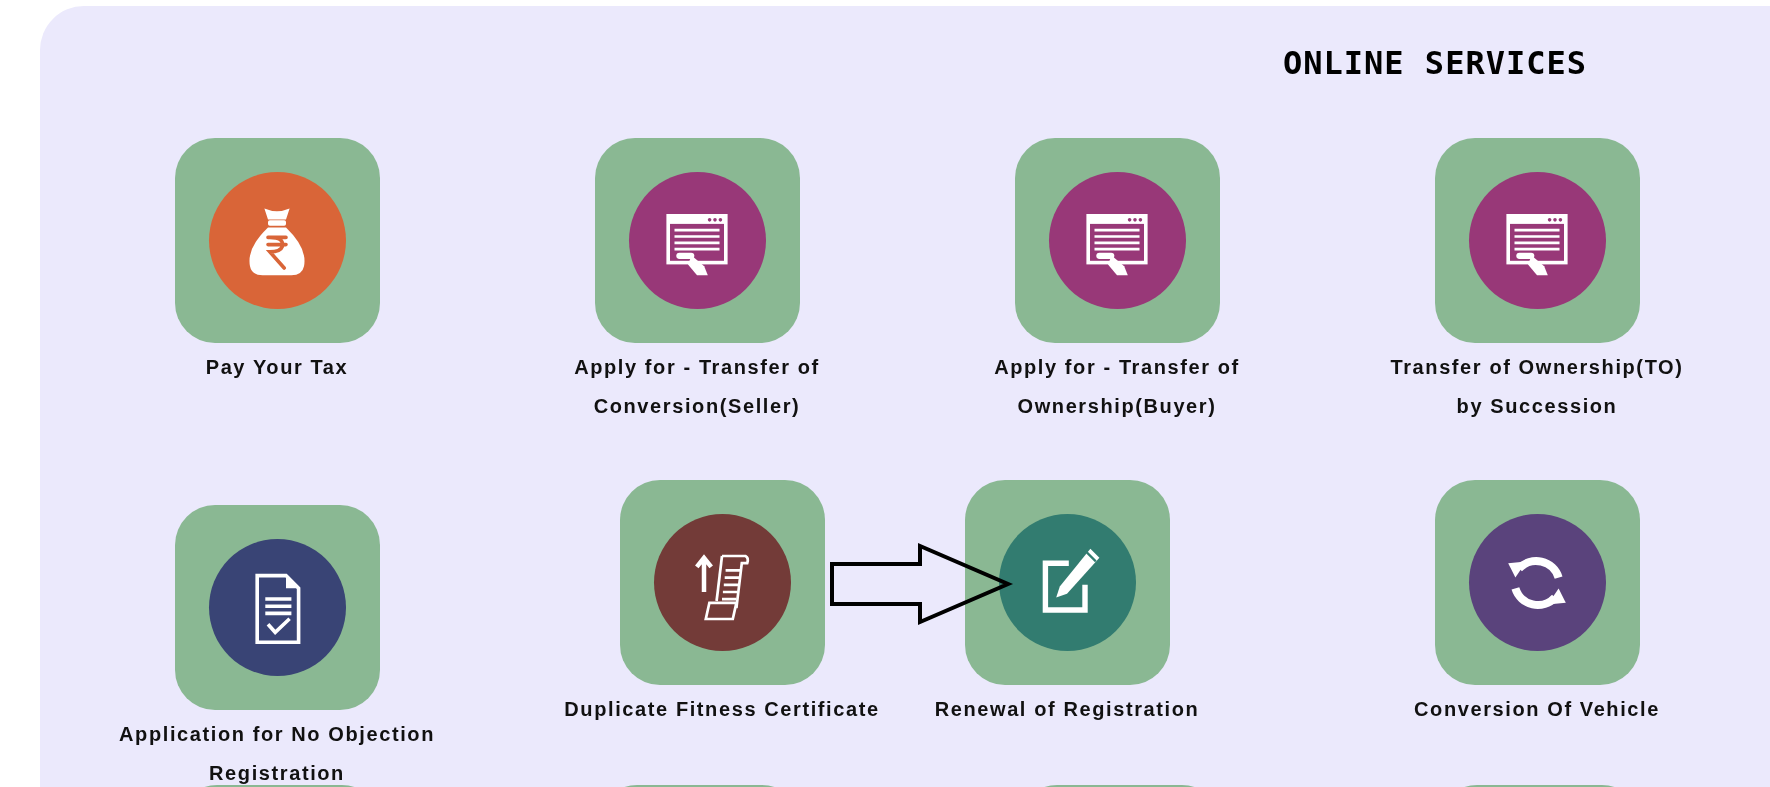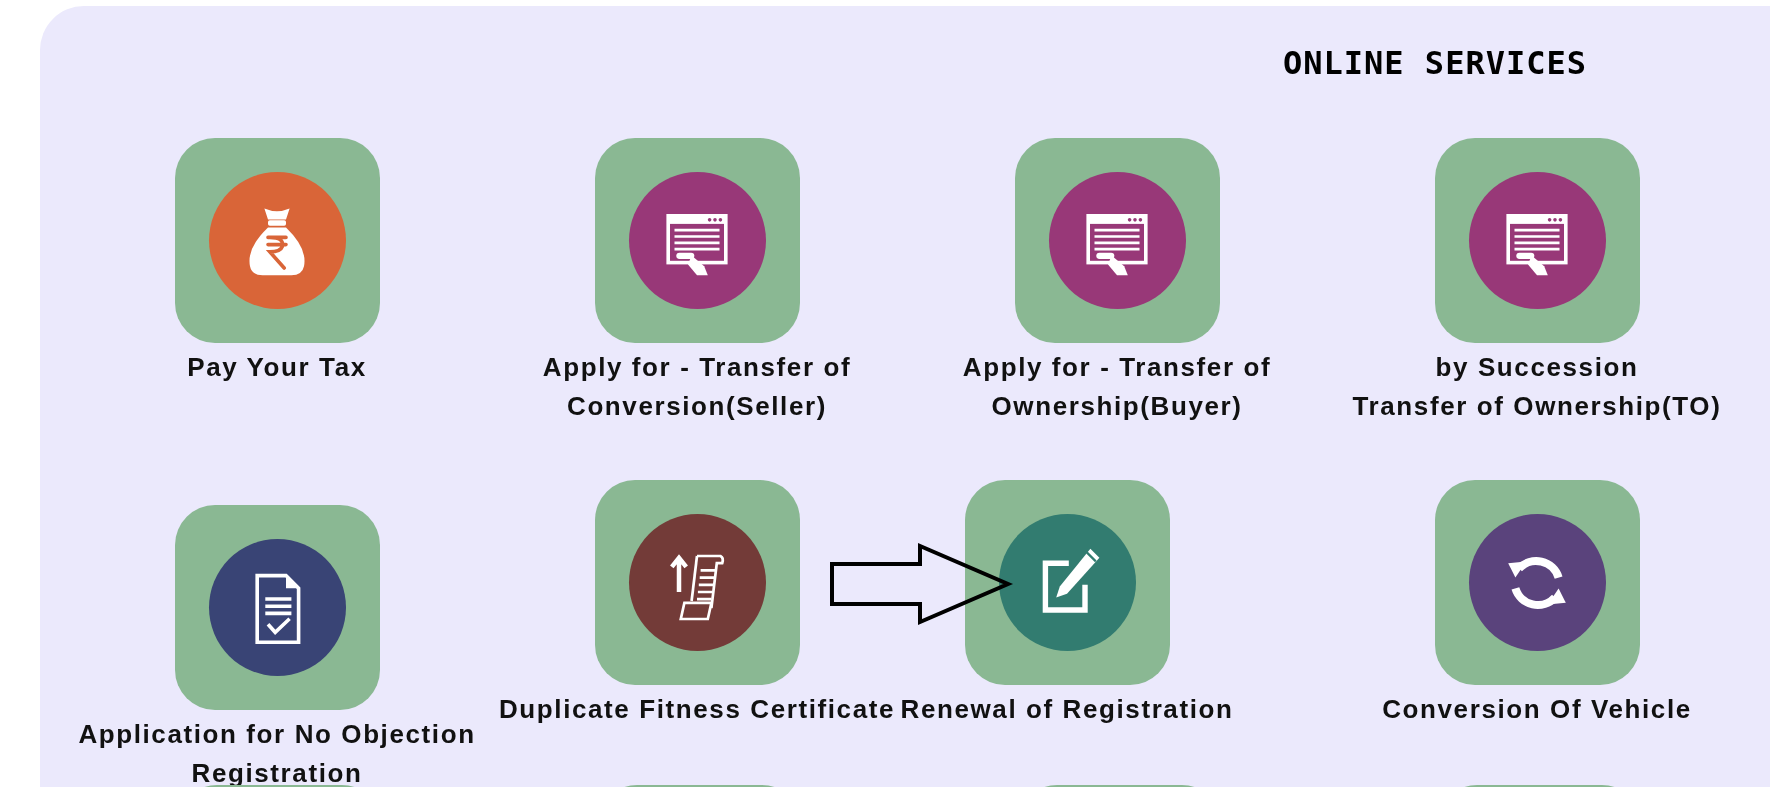--- a/index.html
+++ b/index.html
@@ -26,21 +26,21 @@
     background:#8AB893; border-radius:40px; cursor:pointer;
   }
   .circle {
     position:absolute; left:34px; top:34px; width:137px; height:137px;
     border-radius:50%; display:flex; align-items:center; justify-content:center;
   }
   .circle svg { width:90px; height:90px; }
   .label {
     margin-top:5px;
     font-family:"Liberation Sans", sans-serif; font-weight:bold;
-    font-size:26px; line-height:39px; letter-spacing:1.6px; color:#111;
+    font-size:20px; line-height:39px; letter-spacing:1.6px; color:#111;
     cursor:pointer;
   }
   .arrow { position:absolute; left:828px; top:542px; }
   .partial-tile {
     position:absolute; top:785px; width:205px; height:205px;
     background:#8AB893; border-radius:40px;
   }
 </style>
 </head>
 <body>
@@ -116,43 +116,43 @@
         <circle cx="64" cy="26.5" r="2" fill="#983878"></circle>
           <circle cx="70" cy="26.5" r="2" fill="#983878"></circle>
           <circle cx="76" cy="26.5" r="2" fill="#983878"></circle>
         <path d="M25 38 H75 M25 45 H75 M25 52 H75 M25 59 H75" stroke="#fff" stroke-width="3"></path>
         <rect x="27" y="63" width="20" height="7" rx="3.5" fill="#fff"></rect>
         <path d="M44 66 L58 78 L62 88 L50 88 L40 76 Z" fill="#fff"></path>
       </svg>
     </div>
   </div>
   <div class="label">
+    <div>Transfer of Ownership(TO)</div>
     <div>by Succession</div>
-    <div>Transfer of Ownership(TO)</div>
   </div>
 </div>
 
 <div class="service" style="left:67px; top:505px;">
   <div class="tile">
     <div class="circle" style="background:#394475;">
       <svg viewBox="0 0 100 100">
         <path d="M28 14 H60 L74 28 V88 H28 Z" fill="none" stroke="#fff" stroke-width="4"></path>
         <path d="M60 14 V28 H74 Z" fill="#fff"></path>
         <path d="M37 40 H66 M37 48 H66 M37 56 H66" stroke="#fff" stroke-width="4"></path>
         <path d="M40 68 L48 77 L64 62" stroke="#fff" stroke-width="4" fill="none"></path>
       </svg>
     </div>
   </div>
   <div class="label">
     <div>Application for No Objection</div>
     <div>Registration</div>
   </div>
 </div>
 
-<div class="service" style="left:487px; top:480px;">
+<div class="service" style="left:512px; top:480px;">
   <div class="tile">
     <div class="circle" style="background:#733B38;">
       <svg viewBox="0 0 100 100">
         <path d="M30 60 V24 M22 32 L30 22 L38 32" stroke="#fff" stroke-width="5" fill="none"></path>
         <path d="M50 20 H76 Q80 22 78 28 L72 28 L66 78" stroke="#fff" stroke-width="3" fill="none"></path>
         <path d="M50 20 L44 70" stroke="#fff" stroke-width="3" fill="none"></path>
         <path d="M54 36 H70 M53 44 H69 M52 52 H68 M51 60 H67 M50 68 H66" stroke="#fff" stroke-width="3"></path>
         <path d="M36 72 H66 L62 90 H32 Z" fill="none" stroke="#fff" stroke-width="3"></path>
       </svg>
     </div>

